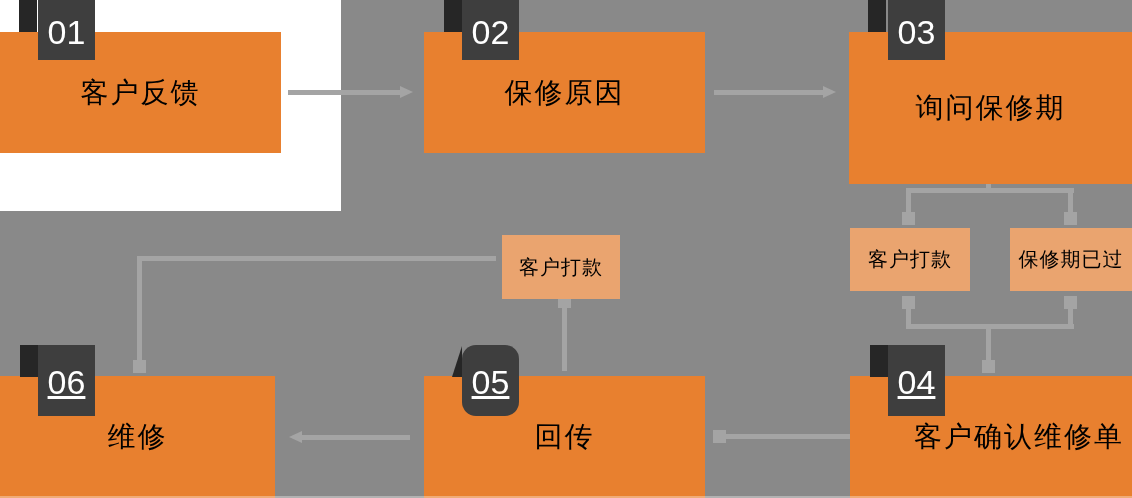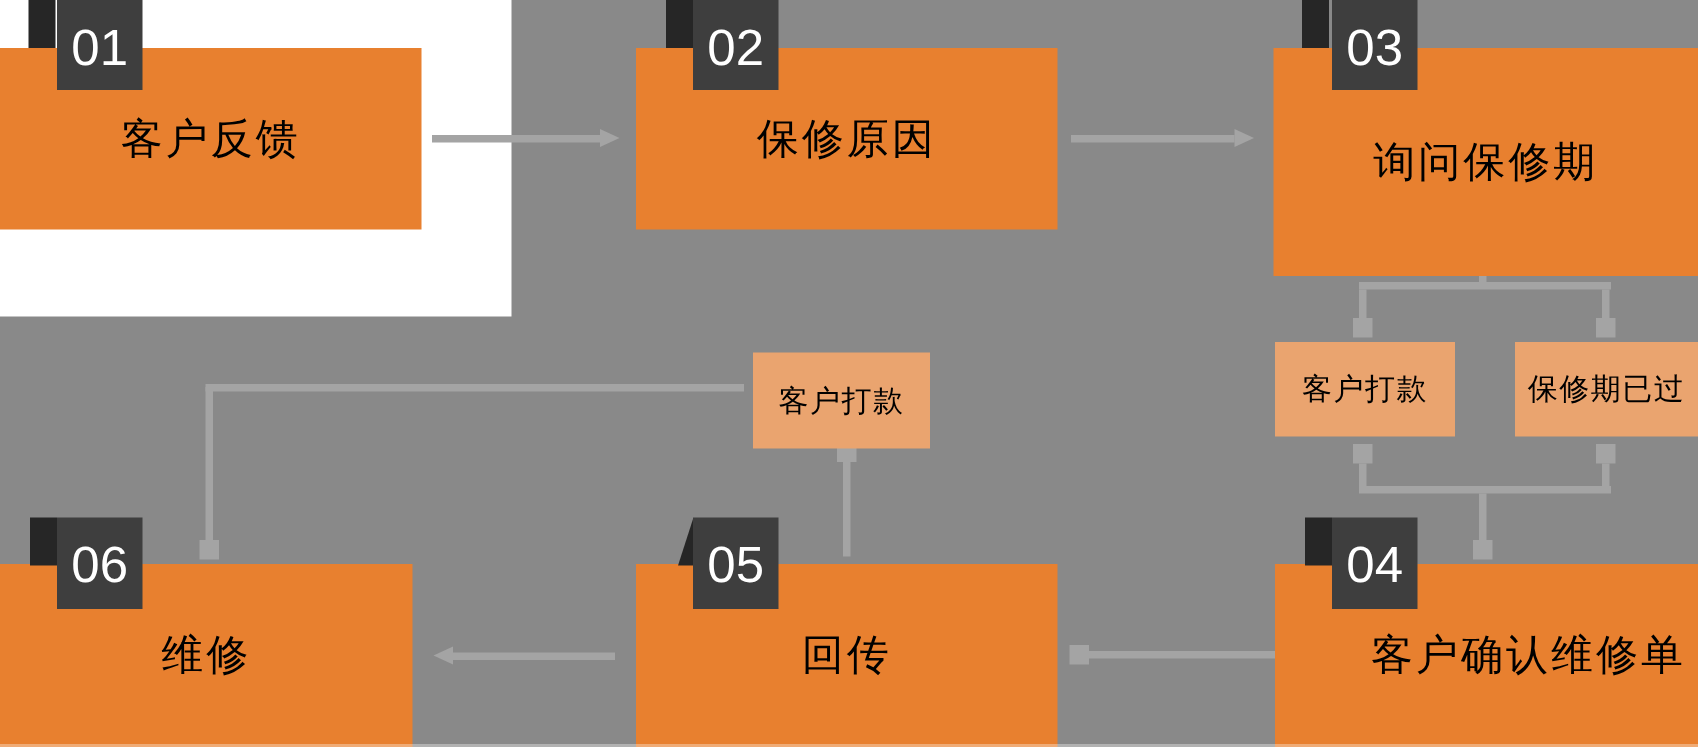--- a/index.html
+++ b/index.html
@@ -7,21 +7,21 @@
   #stage{position:relative;width:1132px;height:498px;background:#898989;overflow:hidden;}
   .white-panel{position:absolute;left:0;top:0;width:341px;height:211px;background:#ffffff;}
   
   .box{position:absolute;background:#e8802f;display:flex;align-items:center;justify-content:center;
        color:#000000;font-size:28px;letter-spacing:2px;}
   .box--sub{background:#eaa46f;font-size:20px;letter-spacing:1px;}
   
   .badge{position:absolute;width:57px;background:#3e3e3e;color:#ffffff;font-size:34px;
          display:flex;align-items:center;justify-content:center;padding-top:4px;box-sizing:border-box;z-index:6;}
   .badge--top{top:0;height:60px;}
-  .badge--bottom{top:345px;height:61px;}
+  .badge--bottom{top:345px;height:71px;text-decoration:underline;}
   .flap{position:absolute;width:18px;height:32px;background:#262626;z-index:5;}
   .flap--tri{width:0;height:0;background:none;
              border-right:10px solid #262626;border-top:31px solid transparent;}
   
   .conn{position:absolute;background:#a4a4a4;}
   .sq{position:absolute;width:13px;height:13px;background:#a4a4a4;}
   .head-right{position:absolute;width:0;height:0;border-left:13px solid #a4a4a4;
               border-top:6.5px solid transparent;border-bottom:6.5px solid transparent;}
   .head-left{position:absolute;width:0;height:0;border-right:13px solid #a4a4a4;
              border-top:6.5px solid transparent;border-bottom:6.5px solid transparent;}
@@ -110,21 +110,21 @@
   </div>
   <div class="badge badge--top" style="left:462px;">
     <span>02</span>
   </div>
   <div class="badge badge--top" style="left:888px;text-align:center;">
     <span>03</span>
   </div>
   <div class="badge badge--bottom" style="left:888px;">
     <span>04</span>
   </div>
-  <div class="badge badge--bottom" style="left:462px;">
+  <div class="badge badge--bottom" style="left:462px;border-radius:14px;">
     <span>05</span>
   </div>
   <div class="badge badge--bottom" style="left:38px;">
     <span>06</span>
   </div>
 
   <div class="bottom-edge"></div>
 </div>
 
 </body></html>

